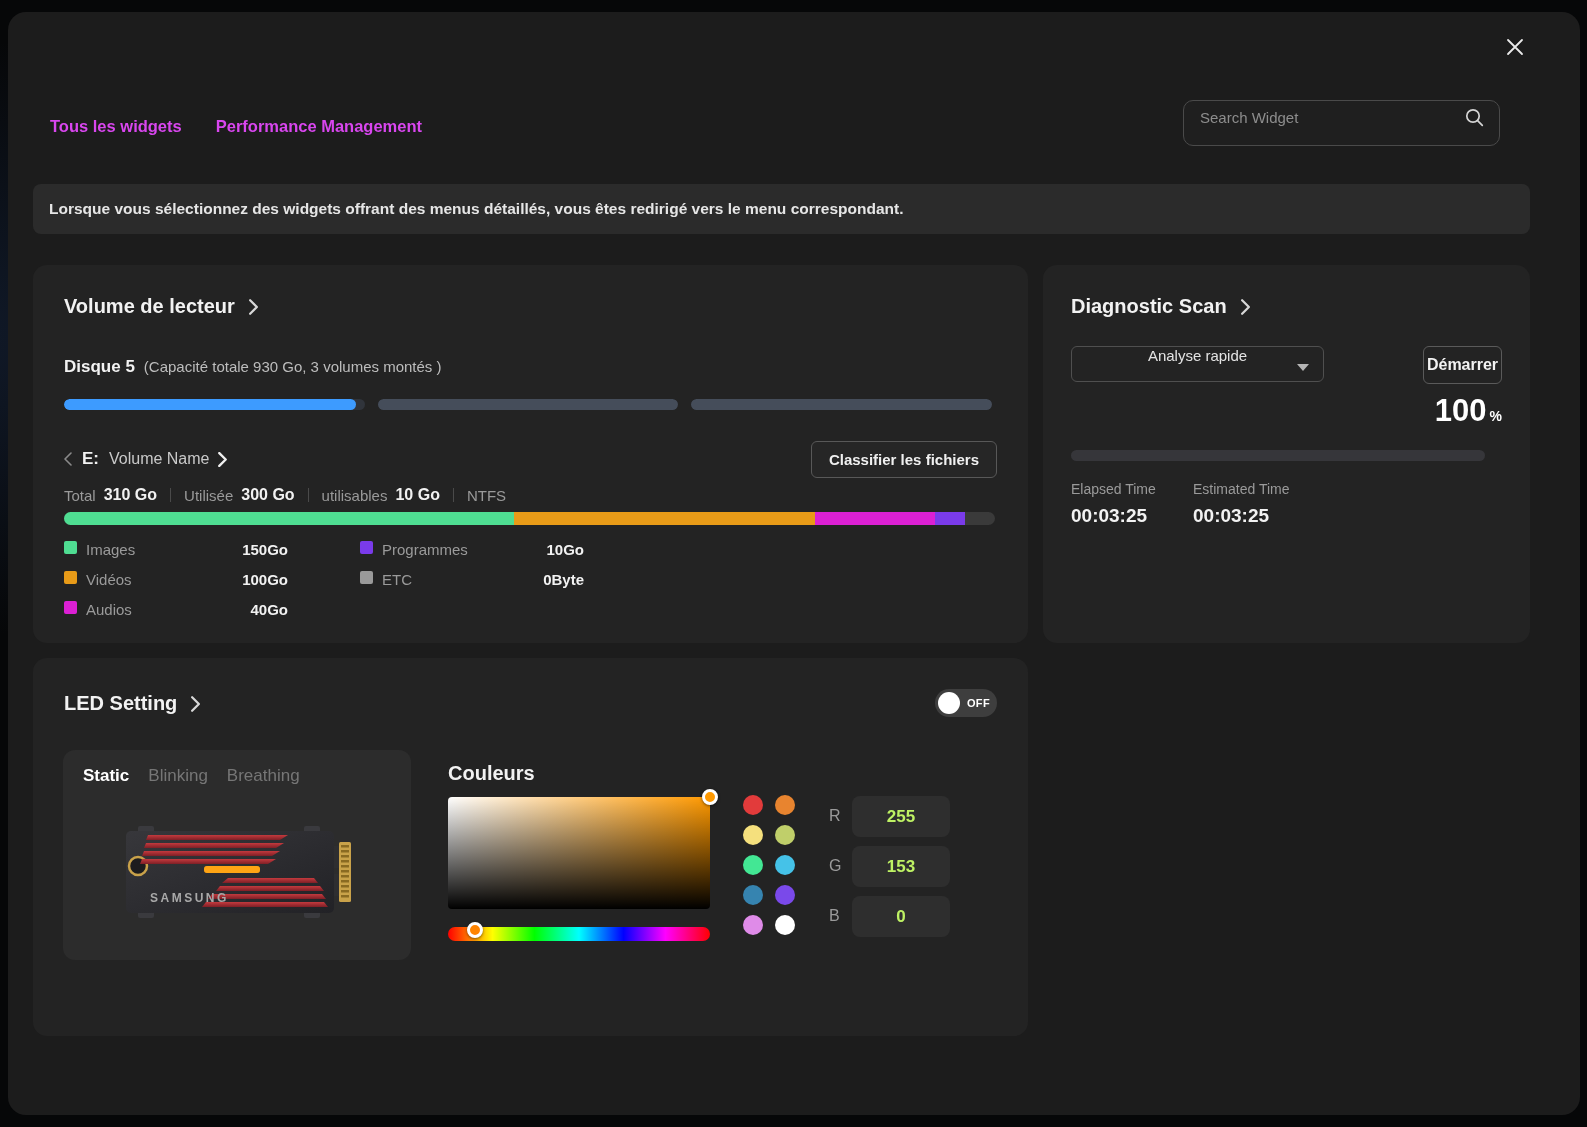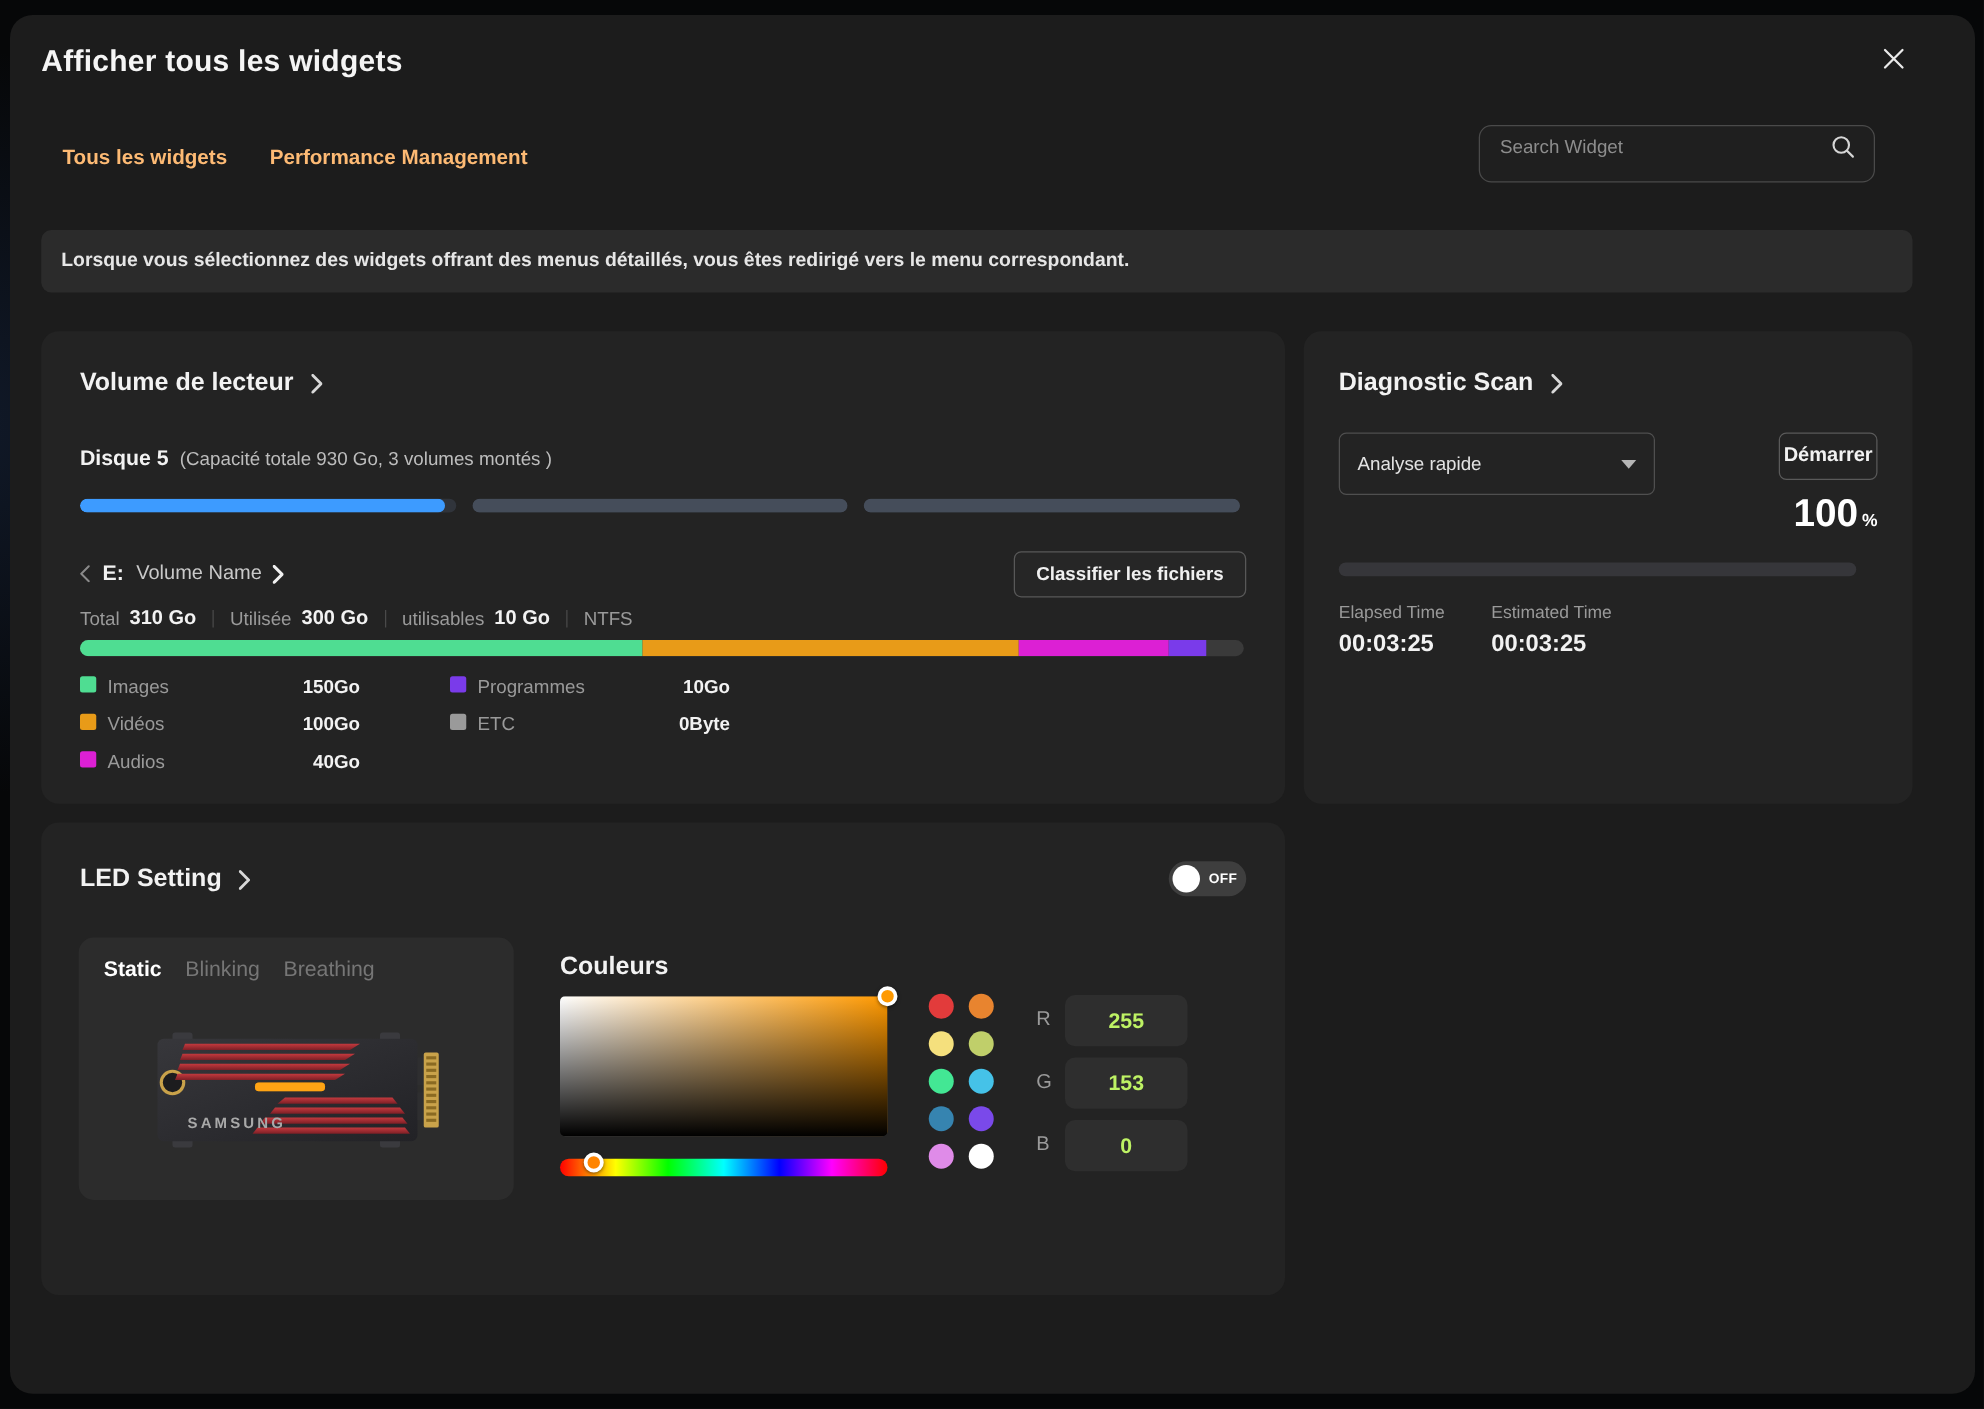--- a/index.html
+++ b/index.html
@@ -23,21 +23,21 @@
   .close-btn {
     position:absolute; left:1492px; top:20px; width:30px; height:30px;
     display:flex; align-items:center; justify-content:center; cursor:pointer;
   }
   
   .tabs {
     position:absolute; left:25px; top:92px; display:flex; height:48px;
   }
   .tab {
     padding:0 17px; display:flex; align-items:center;
-    font-size:16.5px; font-weight:700; color:#fdba74; cursor:pointer;
+    font-size:16.5px; font-weight:700; color:#d946ef; cursor:pointer;
     border-bottom:3px solid transparent;
   }
   .tab.active { color:#4495e8; border-bottom-color:#4495e8; }
   
   .search-box {
     position:absolute; left:1175px; top:88px; width:317px; height:46px;
     border:1px solid #4a4a4a; border-radius:10px; background:#1f1f1f;
     display:flex; align-items:center; padding:0 14px 12px 16px;
   }
   .search-box input {
@@ -86,23 +86,23 @@
     position:absolute; left:31px; top:269px;
     display:grid; grid-auto-flow:column; grid-template-rows:repeat(3, 30px);
     grid-template-columns:296px 296px; align-items:center;
   }
   .legend-row { display:flex; align-items:flex-start; width:224px; }
   .legend-swatch { width:13px; height:13px; border-radius:2px; flex:0 0 13px; }
   .legend-name { font-size:15px; color:#9a9a9a; margin-left:9px; }
   .legend-value { margin-left:auto; font-size:15px; font-weight:700; color:#f2f2f2; }
   
   .scan-select {
-    position:absolute; left:28px; top:81px; width:253px; height:50px;
+    position:absolute; left:28px; top:81px; width:253px; height:36px;
     border:1px solid #4f4f4f; border-radius:6px; display:flex; align-items:center;
-    padding:0 14px; cursor:pointer;
+    padding:0 14px; cursor:pointer;flex-direction:column;
   }
   .scan-select .sel-text { font-size:15px; color:#e3e3e3; }
   .caret-down {
     margin-left:auto; width:0; height:0;
     border-left:6px solid transparent; border-right:6px solid transparent;
     border-top:7px solid #b5b5b5;
   }
   .start-btn {
     position:absolute; right:28px; top:81px; width:79px; height:38px;
     border:1px solid #5a5a5a; background:transparent; border-radius:6px;
@@ -162,21 +162,20 @@
     display:flex; align-items:center; justify-content:center;
     font-size:17px; font-weight:700; color:#bef264; cursor:text;
   }
   .chev { display:block; }
 </style>
 </head>
 <body>
 
 <div class="modal">
 
-  <div class="modal-title">Afficher tous les widgets</div>
   <div class="close-btn">
     <svg width="20" height="20" viewBox="0 0 20 20">
       <path d="M3 3 L17 17 M17 3 L3 17" stroke="#eaeaea" stroke-width="1.8" stroke-linecap="round" fill="none"></path>
     </svg>
   </div>
 
   <div class="tabs">
     <div class="tab">Tous les widgets</div>
     <div class="tab">Performance Management</div>
   </div>

